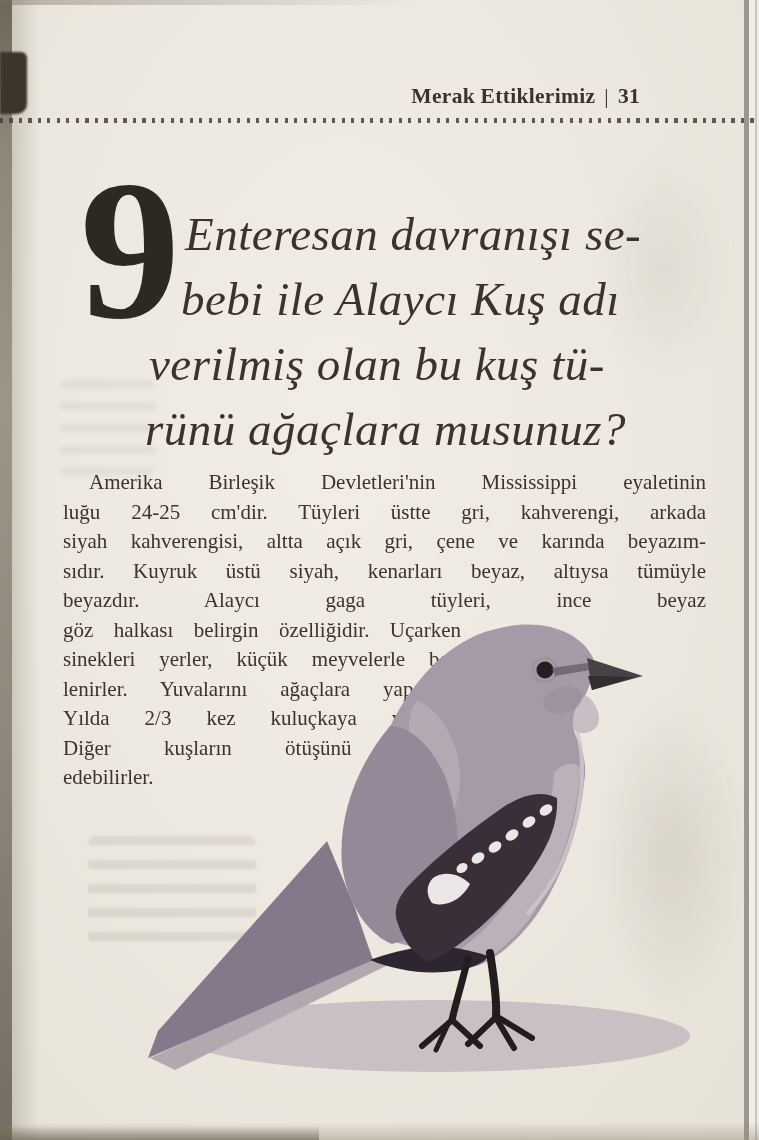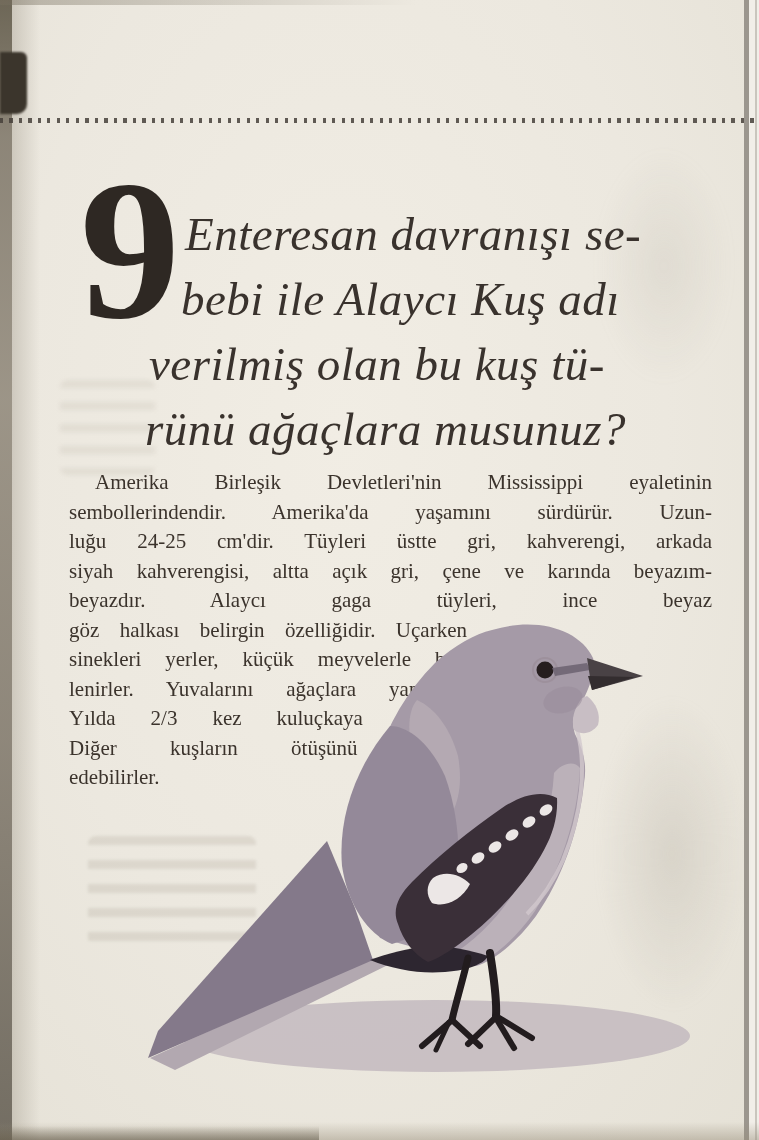--- a/index.html
+++ b/index.html
@@ -50,21 +50,21 @@
   .q-number{position:absolute;left:80px;top:150px;font-size:200px;line-height:1;
     font-weight:700;color:#2e2823;}
   .q-block{position:absolute;left:57px;top:202px;width:620px;}
   .q-block div{font-style:italic;font-size:47px;line-height:65px;color:#39322d;
     letter-spacing:.5px;white-space:nowrap;}
   .q-block div:nth-of-type(1){margin-left:128px;}
   .q-block div:nth-of-type(2){margin-left:124px;}
   .q-block div:nth-of-type(3){margin-left:92px;}
   .q-block div:nth-of-type(4){margin-left:88px;}
   
-  .body-block{position:absolute;left:69px;top:468px;width:643px;}
+  .body-block{position:absolute;left:63px;top:468px;width:643px;}
   .body-block div{font-size:21px;line-height:29.5px;color:#3b332c;
     text-align:justify;text-align-last:justify;white-space:nowrap;}
   .body-block div:nth-of-type(1){text-indent:26px;}
   .body-block div:nth-of-type(6){width:398px;}
   .body-block div:nth-of-type(7){width:401px;}
   .body-block div:nth-of-type(8){width:393px;}
   .body-block div:nth-of-type(9){width:397px;}
   .body-block div:nth-of-type(10){width:385px;}
   .body-block div:nth-of-type(11){width:363px;}
   .body-block div:nth-of-type(12){width:auto;text-align-last:left;}
@@ -84,37 +84,40 @@
   <div class="right-margin"></div>
   <div class="right-line2"></div>
   <div class="bottom-edge"></div>
   <div class="bottom-edge-left"></div>
 
   <div class="ghost ghost-top-right"></div>
   <div class="ghost ghost-bird"></div>
   <div class="ghost ghost-text-left"></div>
   <div class="ghost ghost-text-left2"></div>
 
+  <div class="header">
+    <span>Merak Ettiklerimiz</span><span class="sep">|</span><span>31</span>
+  </div>
   <div class="dotted-divider"></div>
 
   <div class="q-number">9</div>
   <div class="q-block">
 
   <div>Enteresan davranışı se-</div>
       <div>bebi ile Alaycı Kuş adı</div>
       <div>verilmiş olan bu kuş tü-</div>
       <div>rünü ağaçlara musunuz?</div>
     </div>
 
   <div class="body-block">
 
   <div>Amerika Birleşik Devletleri'nin Mississippi eyaletinin</div>
-      <div>sembollerindendir. Amerika'da yaşamını sürdürür. Uzun-</div>
       <div>luğu 24-25 cm'dir. Tüyleri üstte gri, kahverengi, arkada</div>
       <div>siyah kahverengisi, altta açık gri, çene ve karında beyazım-</div>
+      <div>sıdır. Kuyruk üstü siyah, kenarları beyaz, altıysa tümüyle</div>
       <div>beyazdır. Alaycı gaga tüyleri, ince beyaz</div>
       <div>göz halkası belirgin özelliğidir. Uçarken</div>
       <div>sinekleri yerler, küçük meyvelerle bes-</div>
       <div>lenirler. Yuvalarını ağaçlara yaparlar.</div>
       <div>Yılda 2/3 kez kuluçkaya yatarlar.</div>
       <div>Diğer kuşların ötüşünü taklit</div>
       <div>edebilirler.</div>
     </div>
 
   <svg class="bird-svg" viewBox="0 0 560 480" aria-hidden="true">

